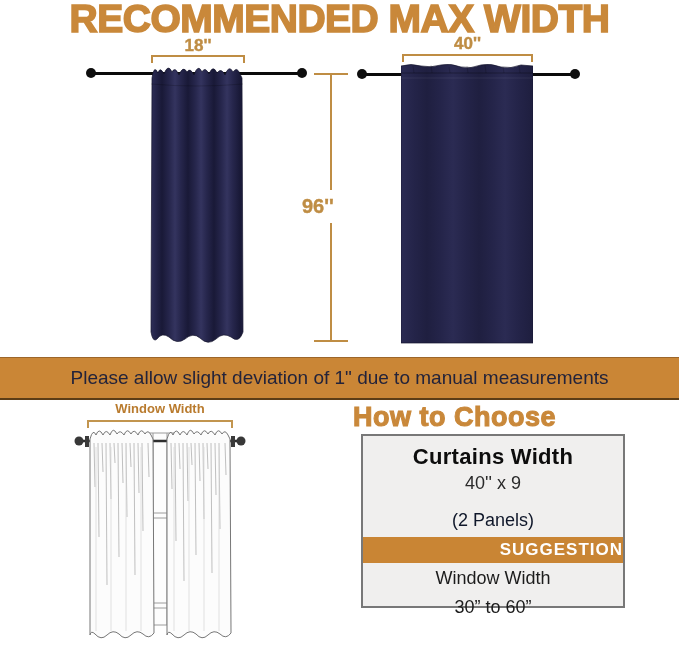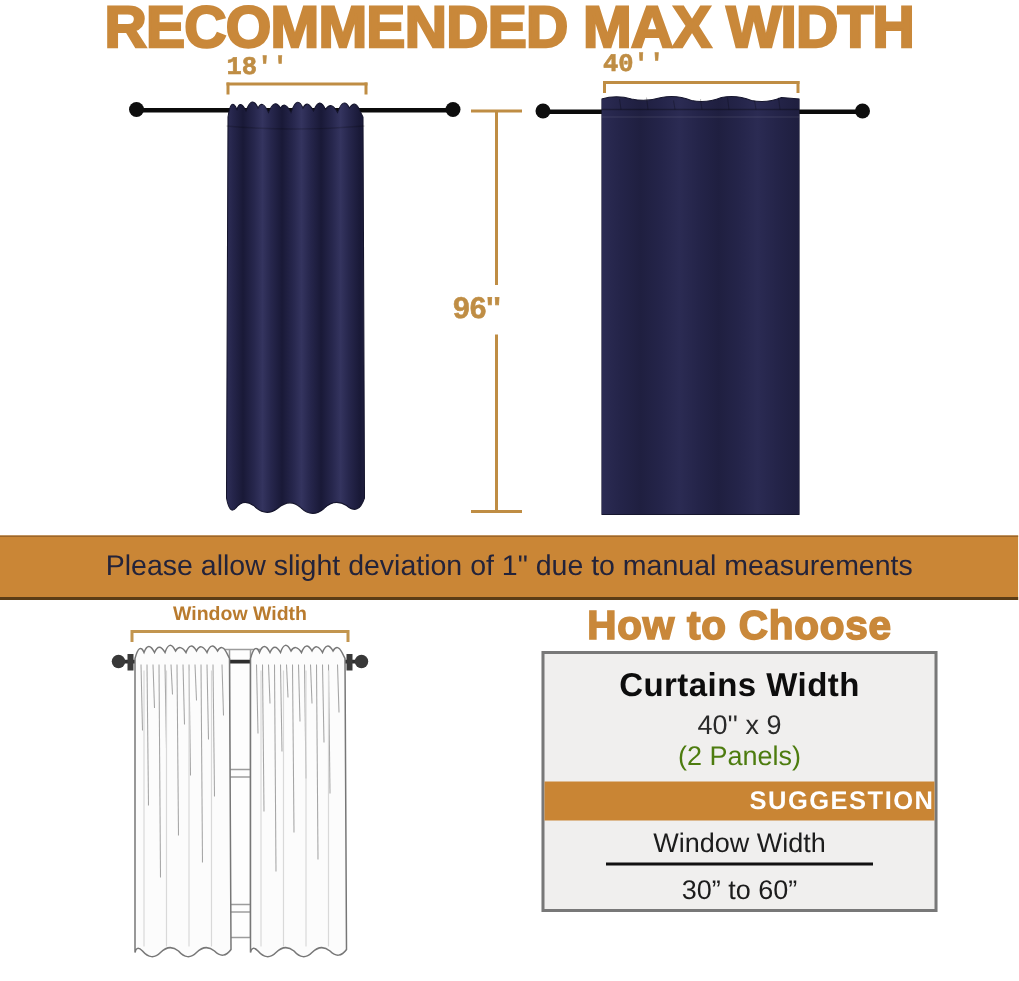--- a/index.html
+++ b/index.html
@@ -11,21 +11,21 @@
   }
   .abs{position:absolute;}
   
   .page-title{
     top:-3px;left:0;width:679px;text-align:center;
     font-size:39px;font-weight:bold;letter-spacing:-0.5px;line-height:44px;
     color:var(--accent);-webkit-text-stroke:1.6px var(--accent);
     white-space:nowrap;
   }
   
-  .dim-label{color:var(--measure);font-weight:bold;font-size:17px;font-family:Liberation Mono, monospace;-webkit-text-stroke:0.4px var(--measure);}
+  .dim-label{color:var(--measure);font-weight:bold;font-size:17px;text-align:center;-webkit-text-stroke:0.4px var(--measure);}
   .bracket{height:8px;border-top:2px solid var(--measure);border-left:2px solid var(--measure);border-right:2px solid var(--measure);box-sizing:border-box;}
   .vline{width:2px;background:var(--measure);}
   .hcap{height:2px;background:var(--measure);}
   .h-label{
     text-align:left;background:#fff;color:var(--measure);font-weight:bold;font-size:20px;
     padding:5px 0;-webkit-text-stroke:0.4px var(--measure);
   }
   
   .rod{height:3px;background:#0b0b0b;border-radius:2px;}
   .finial{width:10px;height:10px;border-radius:50%;background:#0e0e0e;}
@@ -34,32 +34,32 @@
     top:357px;left:0;width:679px;height:43px;box-sizing:border-box;
     background:var(--banner_bg);
     border-top:1px solid #9c662a;border-bottom:2px solid #5c3d16;
     display:flex;align-items:center;justify-content:center;
   }
   .banner span{font-size:19px;color:var(--banner_text);}
   
   .illus-label{left:70px;top:401px;width:180px;text-align:center;font-size:13px;font-weight:bold;color:#b97b2e;}
   
   .howto-heading{
-    left:353px;top:402px;width:280px;text-align:center;
+    left:353px;top:402px;width:280px;text-align:left;
     font-size:27px;font-weight:bold;color:var(--accent);
     -webkit-text-stroke:1.1px var(--accent);letter-spacing:0.5px;
   }
   .choose-box{
     left:361px;top:434px;width:264px;height:174px;box-sizing:border-box;
     background:var(--box_bg);border:2px solid var(--box_border);
     display:flex;flex-direction:column;align-items:center;
   }
   .cb-title{margin-top:8px;font-size:22px;font-weight:bold;color:#0d0d0d;letter-spacing:0.3px;}
   .cb-value{margin-top:3px;font-size:18px;color:#2a2a2a;}
-  .cb-panels{margin-top:0;font-size:18px;color:#4d7c0f;}
+  .cb-panels{margin-top:16px;font-size:18px;color:#0f172a;}
   .cb-suggestion{
     margin-top:6px;width:100%;background:var(--suggestion_bg);
     color:#ffffff;font-weight:bold;font-size:17px;letter-spacing:1px;
     text-align:right;padding:3px 0;
   }
   .cb-window{margin-top:5px;font-size:18px;color:#1c1c1c;}
   .cb-divider{margin-top:2px;width:178px;height:2px;background:#111;}
   .cb-range{margin-top:6px;font-size:18px;color:#1c1c1c;}
 </style>
 </head>

